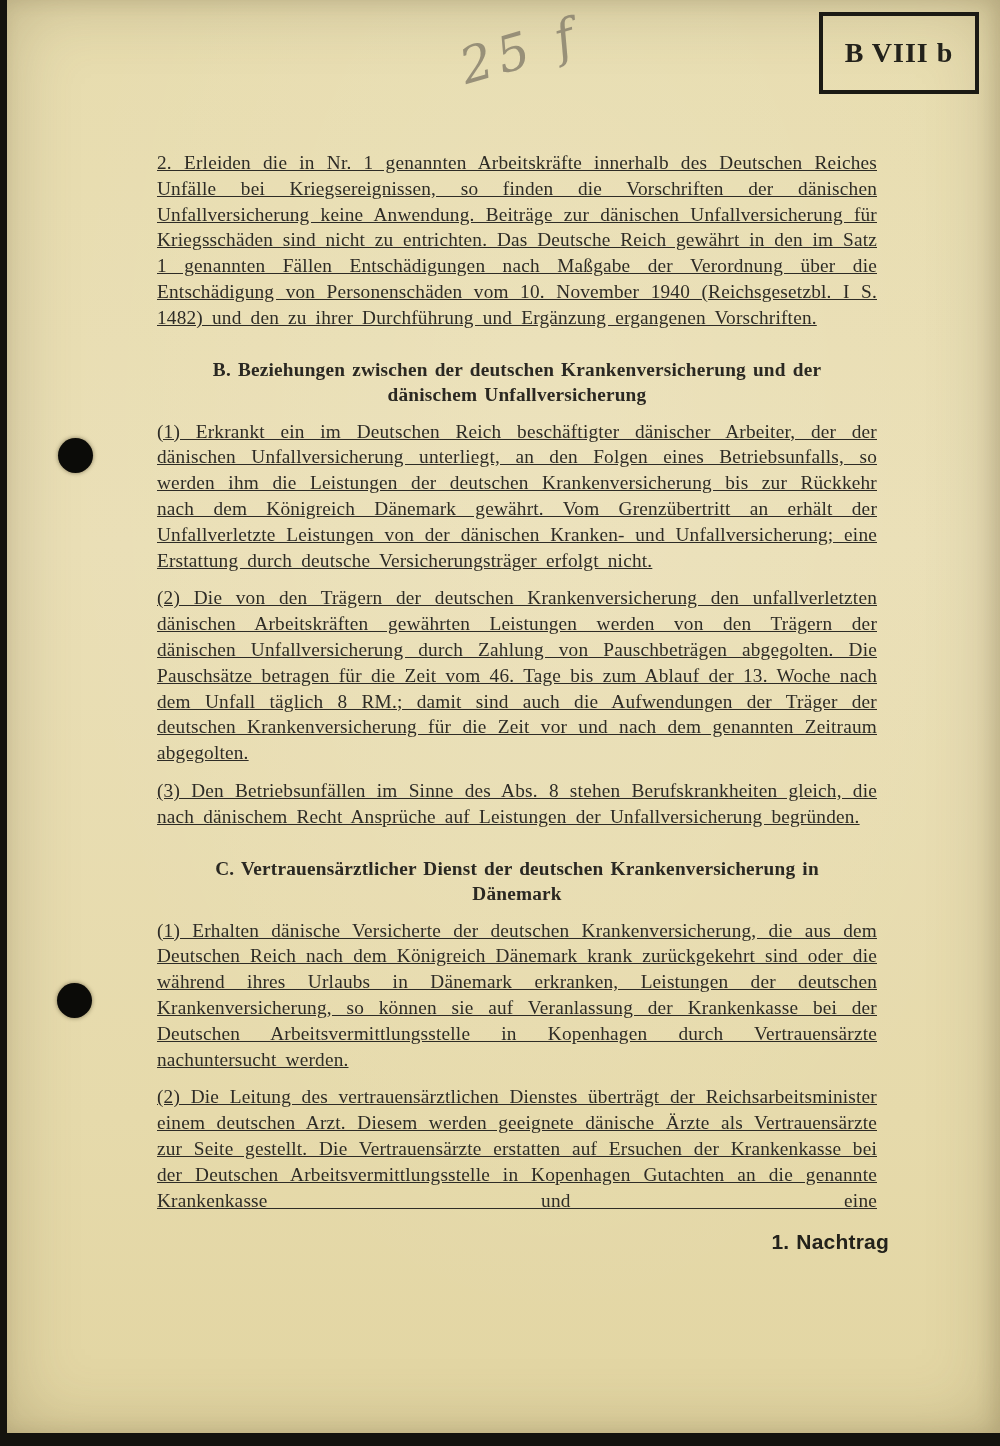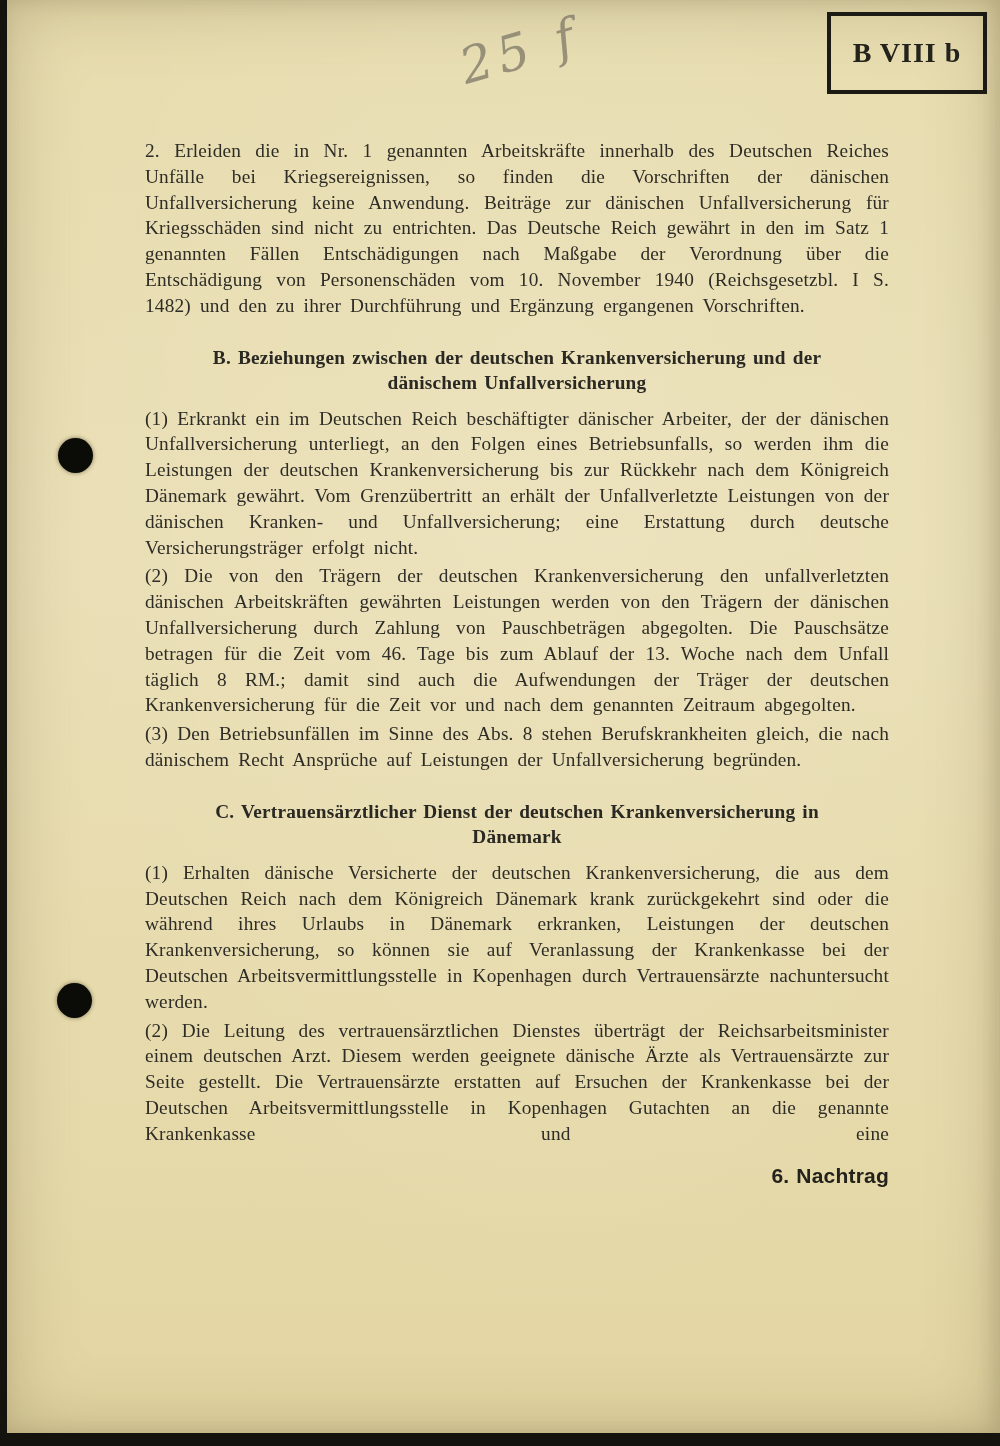--- a/index.html
+++ b/index.html
@@ -23,21 +23,21 @@
     width: 993px;
     height: 1433px;
     background:
       radial-gradient(ellipse at 55% 30%, rgba(255,255,255,0.10), rgba(0,0,0,0) 65%),
       linear-gradient(180deg, #e7dcae 0%, #eadfb6 38%, #e6daab 78%, #e2d5a2 100%);
     box-shadow: inset 0 0 70px rgba(95,80,42,0.28), inset -6px 0 18px rgba(95,80,42,0.18);
   }
   .class-box {
     position: absolute;
     top: 12px;
-    right: 13px;
+    right: 21px;
     width: 152px;
     height: 74px;
     border: 4px solid #1b1a14;
     display: flex;
     align-items: center;
     justify-content: center;
   }
   .class-box span {
     font-weight: bold;
     font-size: 28px;
@@ -71,22 +71,23 @@
     left: 138px;
     top: 138px;
     width: 744px;
     color: #2e2c26;
     font-size: 19.3px;
     line-height: 25.8px;
     letter-spacing: 0.2px;
     word-spacing: 4px;
   }
   .content p {
-    margin: 0;
+    margin: 12px;
     text-align: justify;
+    text-decoration: underline;
   }
   .content p + p {
     margin-top: 3px;
   }
   .sect-head {
     text-align: center;
     font-weight: bold;
     font-size: 19.3px;
     line-height: 25px;
     margin: 26px 30px 11px;
@@ -140,21 +141,21 @@
       <p>(2) Die von den Trägern der deutschen Krankenversicherung den unfallverletzten dänischen Arbeitskräften gewährten Leistungen werden von den Trägern der dänischen Unfallversicherung durch Zahlung von Pauschbeträgen abgegolten. Die Pauschsätze betragen für die Zeit vom 46. Tage bis zum Ablauf der 13. Woche nach dem Unfall täglich 8 RM.; damit sind auch die Aufwendungen der Träger der deutschen Krankenversicherung für die Zeit vor und nach dem genannten Zeitraum abgegolten.</p>
 
       <p>(3) Den Betriebsunfällen im Sinne des Abs. 8 stehen Berufskrankheiten gleich, die nach dänischem Recht Ansprüche auf Leistungen der Unfallversicherung begründen.</p>
 
       <div class="sect-head">C. Vertrauensärztlicher Dienst der deutschen Krankenversicherung in Dänemark</div>
 
       <p>(1) Erhalten dänische Versicherte der deutschen Krankenversicherung, die aus dem Deutschen Reich nach dem Königreich Dänemark krank zurückgekehrt sind oder die während ihres Urlaubs in Dänemark erkranken, Leistungen der deutschen Krankenversicherung, so können sie auf Veranlassung der Krankenkasse bei der Deutschen Arbeitsvermittlungsstelle in Kopenhagen durch Vertrauensärzte nachuntersucht werden.</p>
 
       <p class="cont">(2) Die Leitung des vertrauensärztlichen Dienstes überträgt der Reichsarbeitsminister einem deutschen Arzt. Diesem werden geeignete dänische Ärzte als Vertrauensärzte zur Seite gestellt. Die Vertrauensärzte erstatten auf Ersuchen der Krankenkasse bei der Deutschen Arbeitsvermittlungsstelle in Kopenhagen Gutachten an die genannte Krankenkasse und eine</p>
 
-      <div class="footer">6. Nachtrag</div>
+      <div class="footer">1. Nachtrag</div>
 
     </div>
 
     <div class="punch-hole hole-top"></div>
     <div class="punch-hole hole-bottom"></div>
 
   </div>
 </div>
 
 </body></html>

